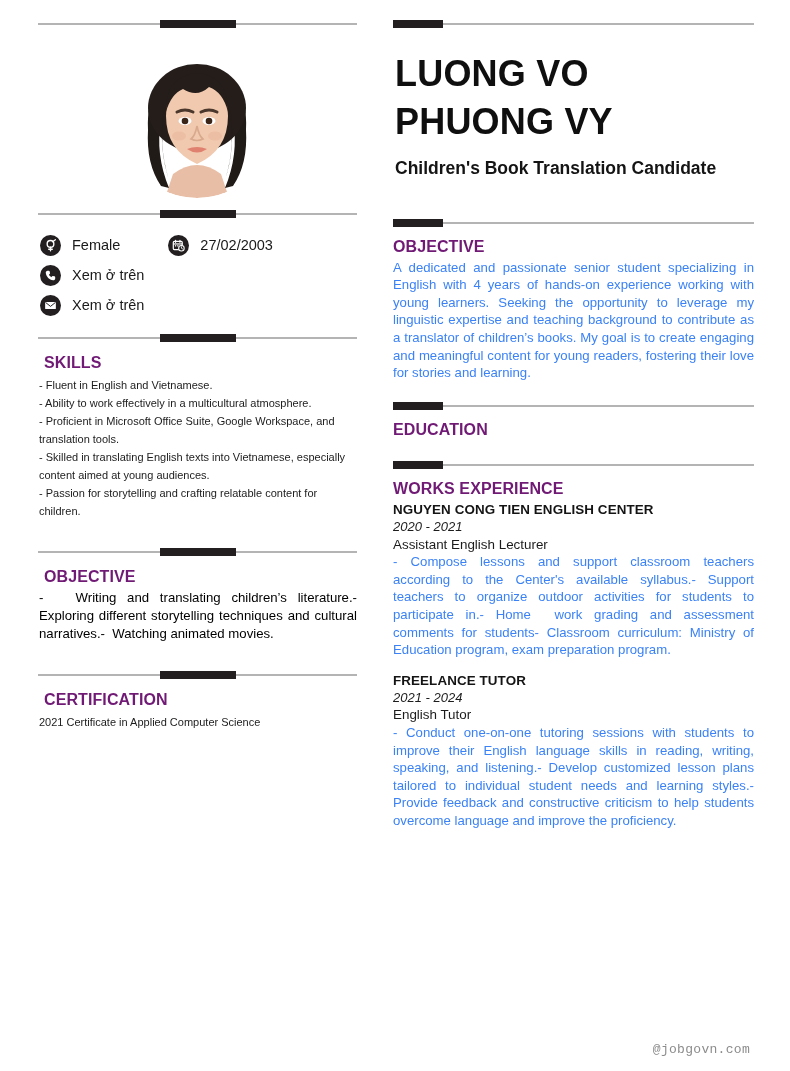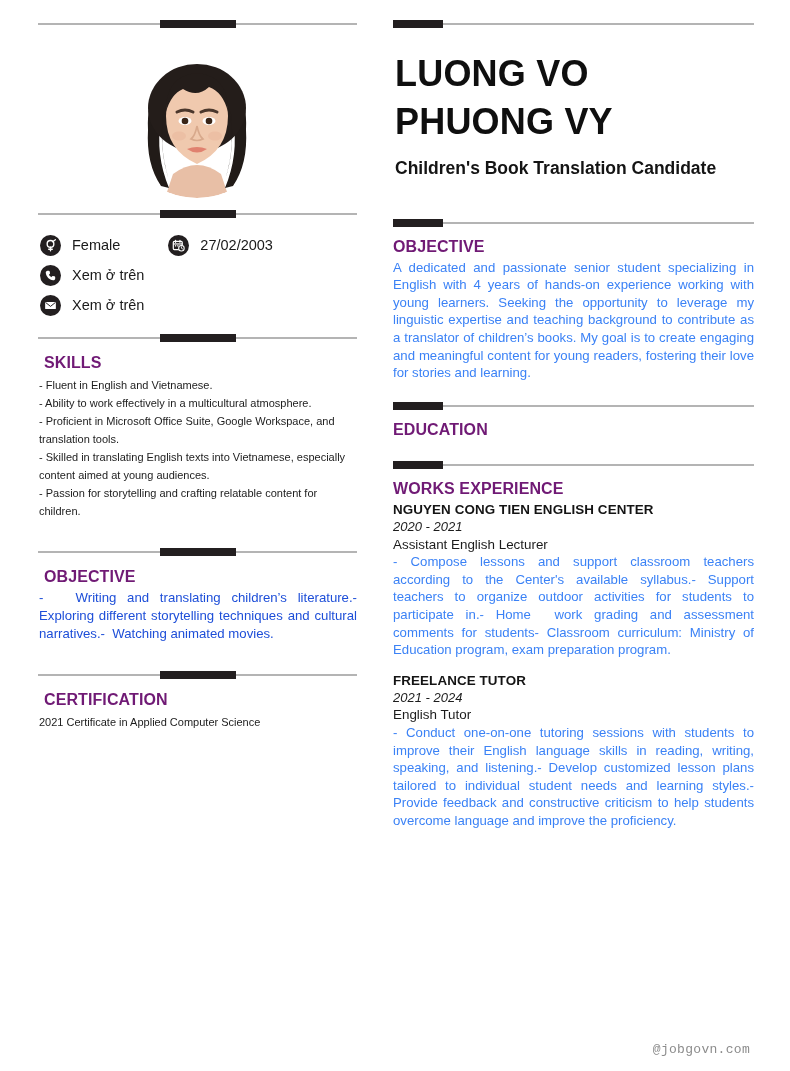--- a/index.html
+++ b/index.html
@@ -138,21 +138,21 @@
   .body-left {
     font-size: 11px;
     line-height: 18px;
     color: #1c1c1c;
     white-space: pre-line;
     margin: 0 0 2px 1px;
   }
   .body-just {
     font-size: 13.2px;
     line-height: 18px;
-    color: #1d4ed8;
+    color: #000000;
     text-align: justify;
     margin: 0 0 2px 1px;
     white-space: pre-wrap;
   }
   .body-right {
     font-size: 13.2px;
     line-height: 17.6px;
     color: #3b82f6;
     text-align: justify;
     margin: 0;

